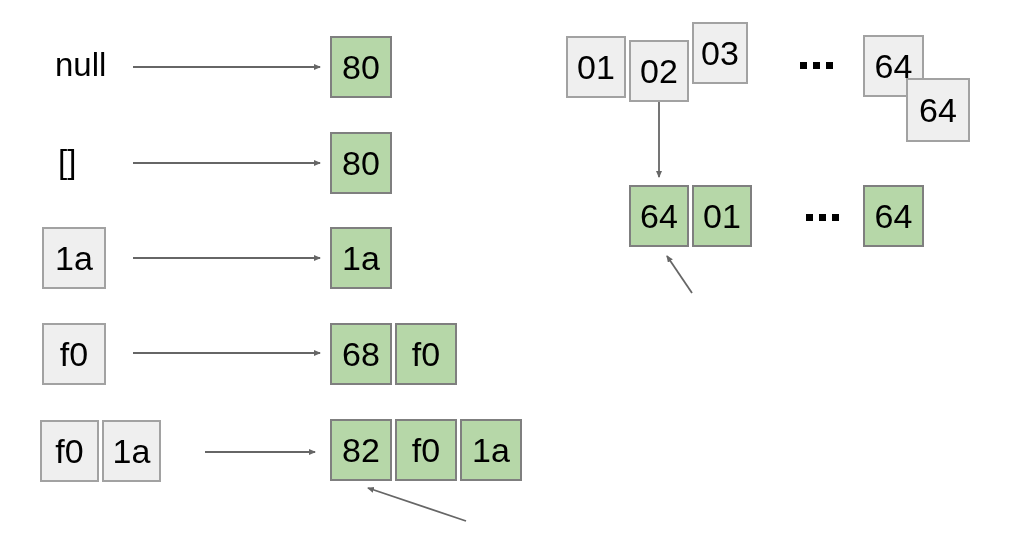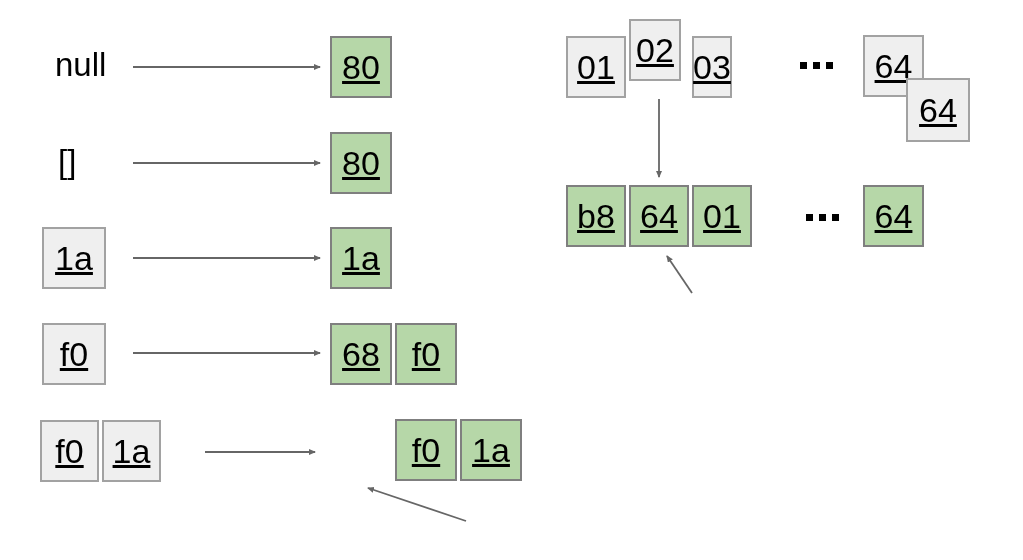--- a/index.html
+++ b/index.html
@@ -33,21 +33,20 @@
     box-sizing: border-box;
     width: 62px;
     height: 62px;
     border: 2px solid var(--green_border);
     display: flex;
     align-items: center;
     justify-content: center;
     font-size: 34px;
     line-height: 1;
     background: var(--green);
-    text-decoration: underline;
   }
   .box.gray {
     background: var(--gray);
     border-color: var(--gray_border);
   }
   .label {
     position: absolute;
     font-size: 33px;
     line-height: 1;
     white-space: nowrap;
@@ -92,35 +91,35 @@
 
   <div class="box gray" style="left:42px; top:227px; width:64px">1a</div>
   <div class="box" style="left:330px; top:227px">1a</div>
 
   <div class="box gray" style="left:42px; top:323px; width:64px">f0</div>
   <div class="box" style="left:330px; top:323px">68</div>
   <div class="box" style="left:395px; top:323px">f0</div>
 
   <div class="box gray" style="left:40px; top:420px; width:59px">f0</div>
   <div class="box gray" style="left:102px; top:420px; width:59px">1a</div>
+  <div class="box" style="left:330px; top:419px">82</div>
   <div class="box" style="left:395px; top:419px">f0</div>
   <div class="box" style="left:460px; top:419px">1a</div>
 
   <div class="box gray" style="left:566px; top:36px; width:60px">01</div>
-  <div class="box gray" style="left:629px; top:19px; width:52px">02</div>
-  <div class="box gray" style="left:692px; top:36px; width:40px">03</div>
+  <div class="box gray" style="left:629px; top:40px; width:60px">02</div>
+  <div class="box gray" style="left:692px; top:22px; width:56px">03</div>
   <div class="dots" style="left:800px; top:62px">
     <span class="dot"></span>
       <span class="dot"></span>
       <span class="dot"></span>
   </div>
   <div class="box gray" style="left:863px; top:35px; width:61px">64</div>
   <div class="box gray" style="left:906px; top:78px; width:64px; height:64px">64</div>
 
-  <div class="box" style="left:566px; top:185px; width:60px">b8</div>
   <div class="box" style="left:629px; top:185px; width:60px">64</div>
   <div class="box" style="left:692px; top:185px; width:60px">01</div>
   <div class="dots" style="left:806px; top:214px">
     <span class="dot"></span>
       <span class="dot"></span>
       <span class="dot"></span>
   </div>
   <div class="box" style="left:863px; top:185px; width:61px">64</div>
 
 

